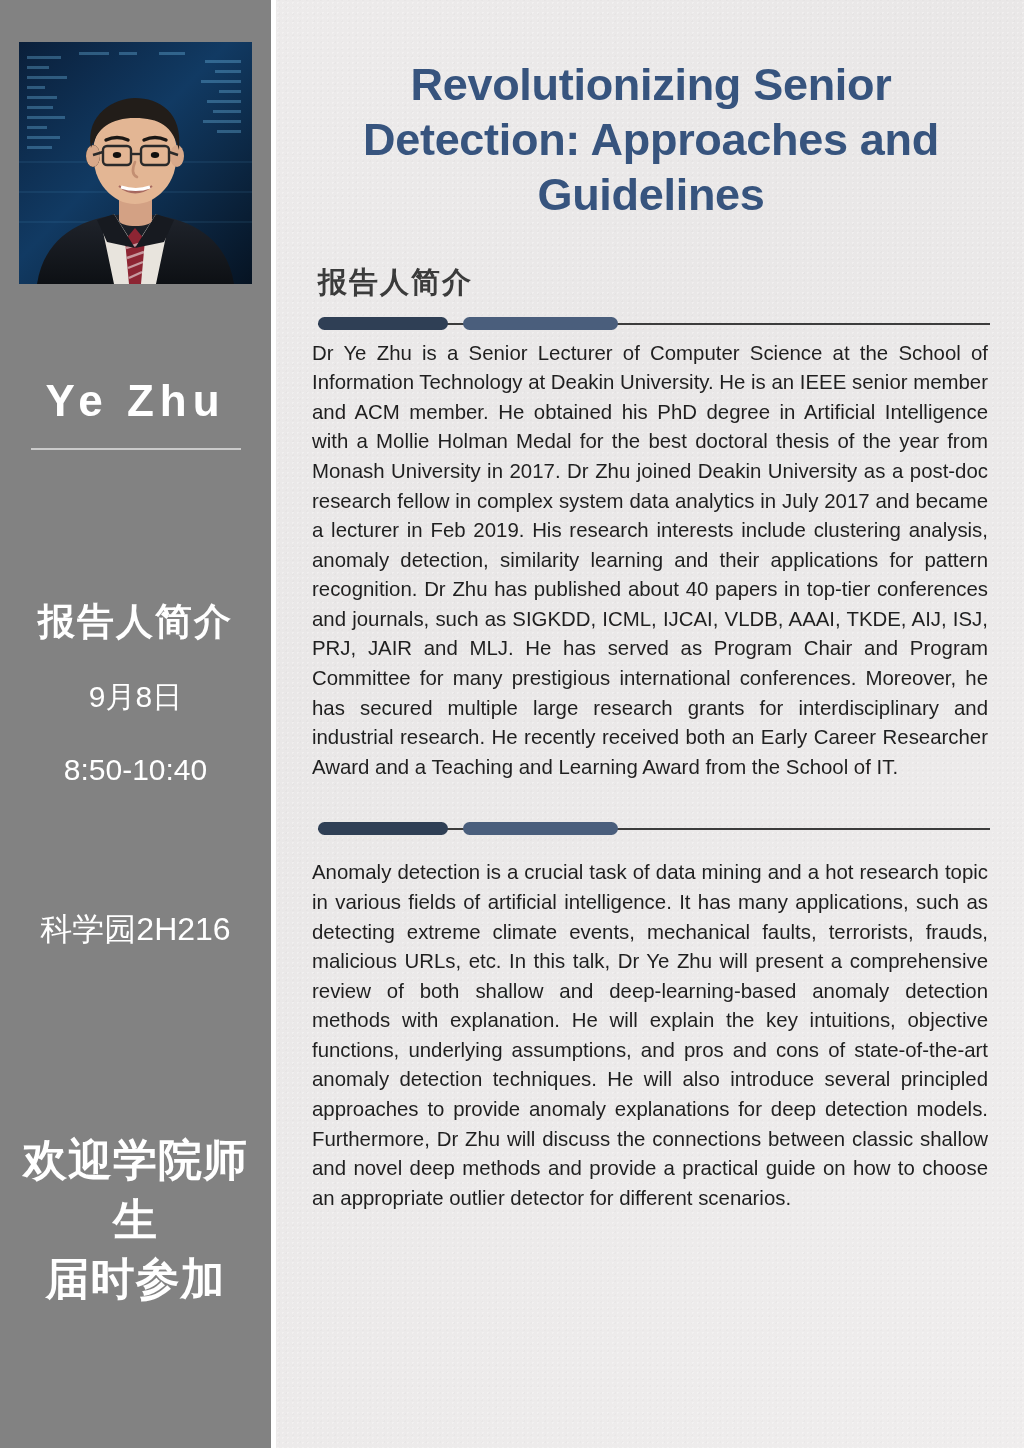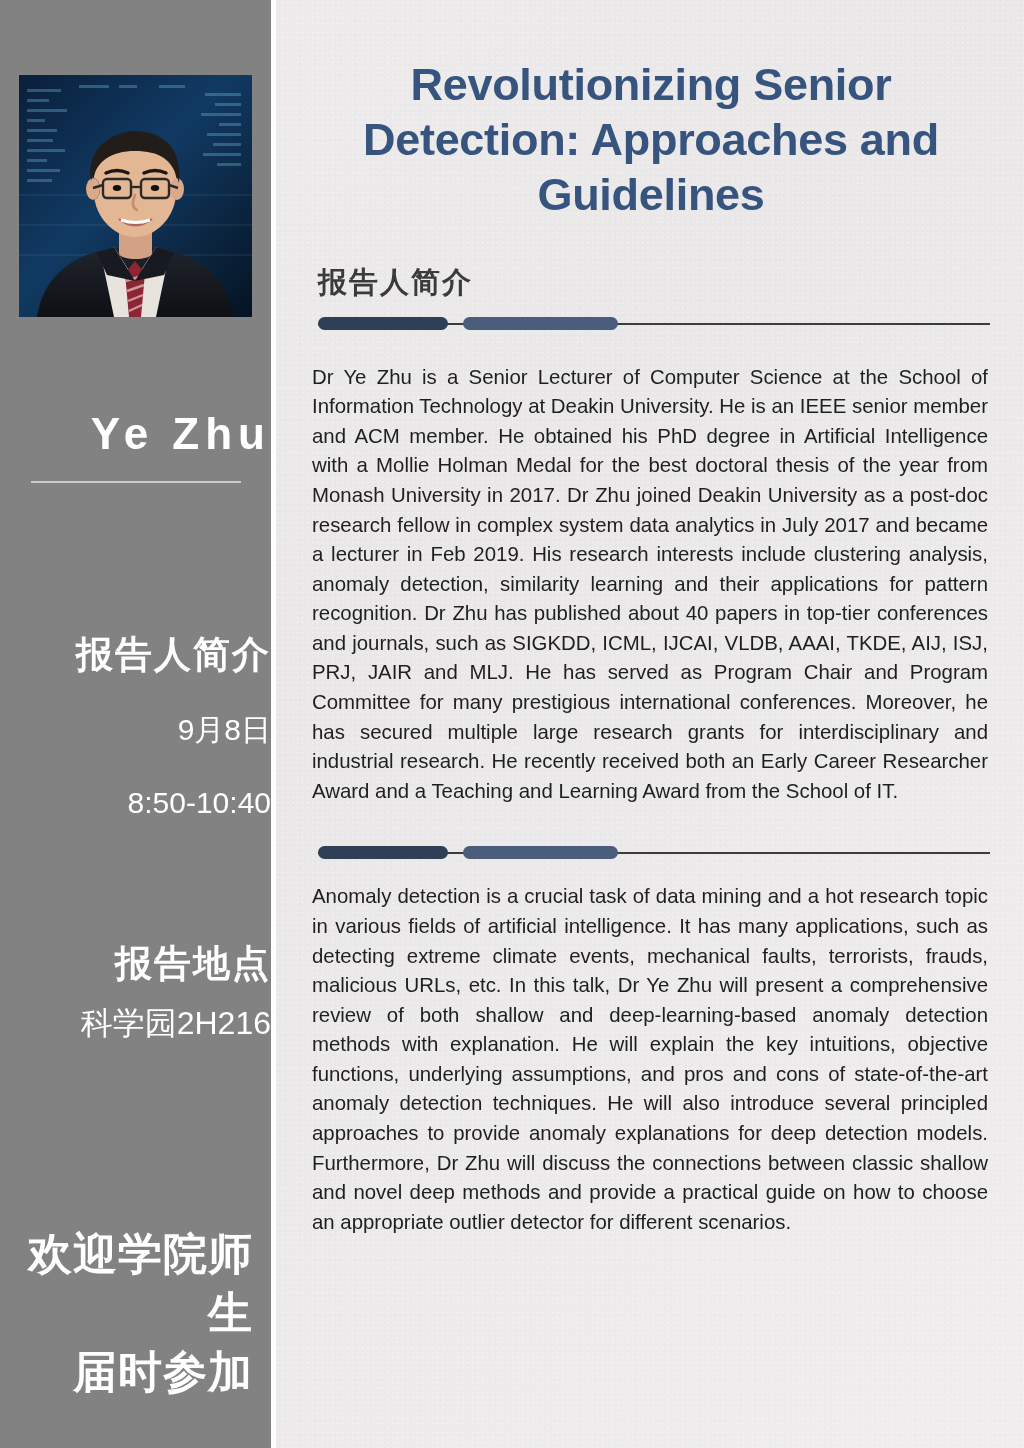--- a/index.html
+++ b/index.html
@@ -40,22 +40,22 @@
   
   .sidebar {
     position: relative;
     z-index: 2;
     width: 276px;
     min-width: 276px;
     height: 100%;
     background: #828282;
     border-right: 5px solid #ffffff;
     color: #ffffff;
-    text-align: right;
-    padding-top: 75px;
+    text-align: center;
+    padding-top: 42px;
   }
   .portrait-frame {
     width: 233px;
     height: 242px;
     margin: 0 auto;
     background: #0b1b2b;
     overflow: hidden;
     position: relative;
   }
   .portrait-frame svg { display: block; }
@@ -153,21 +153,21 @@
     position: absolute;
     left: 145px;
     top: 0;
     width: 155px;
     height: 13px;
     border-radius: 7px;
     background: #4a5e7c;
   }
 
   .body-text {
-    margin-top: 32px;
+    margin-top: 8px;
     font-size: 20.4px;
     line-height: 1.45;
     color: #1f1f1f;
     text-align: justify;
     padding-right: 2px;
   }
   .body-text.abstract { margin-top: 22px; }
 </style>
 </head>
 <body>
@@ -271,21 +271,20 @@
     <div class="speaker-name">Ye Zhu</div>
     <div class="name-rule"></div>
 
     <div class="block time-block">
       <div class="block-heading">报告人简介</div>
       <div class="block-value">9月8日</div>
       <div class="block-value">8:50-10:40</div>
     </div>
 
     <div class="block place-block">
-      <div class="block-heading">报告地点</div>
       <div class="block-value">科学园2H216</div>
     </div>
 
     <div class="welcome-block" style="white-space: pre-line;">欢迎学院师生
 届时参加</div>
   </aside>
 
   <main class="main">
 
     <h1 class="talk-title">Revolutionizing Senior Detection: Approaches and Guidelines</h1>

